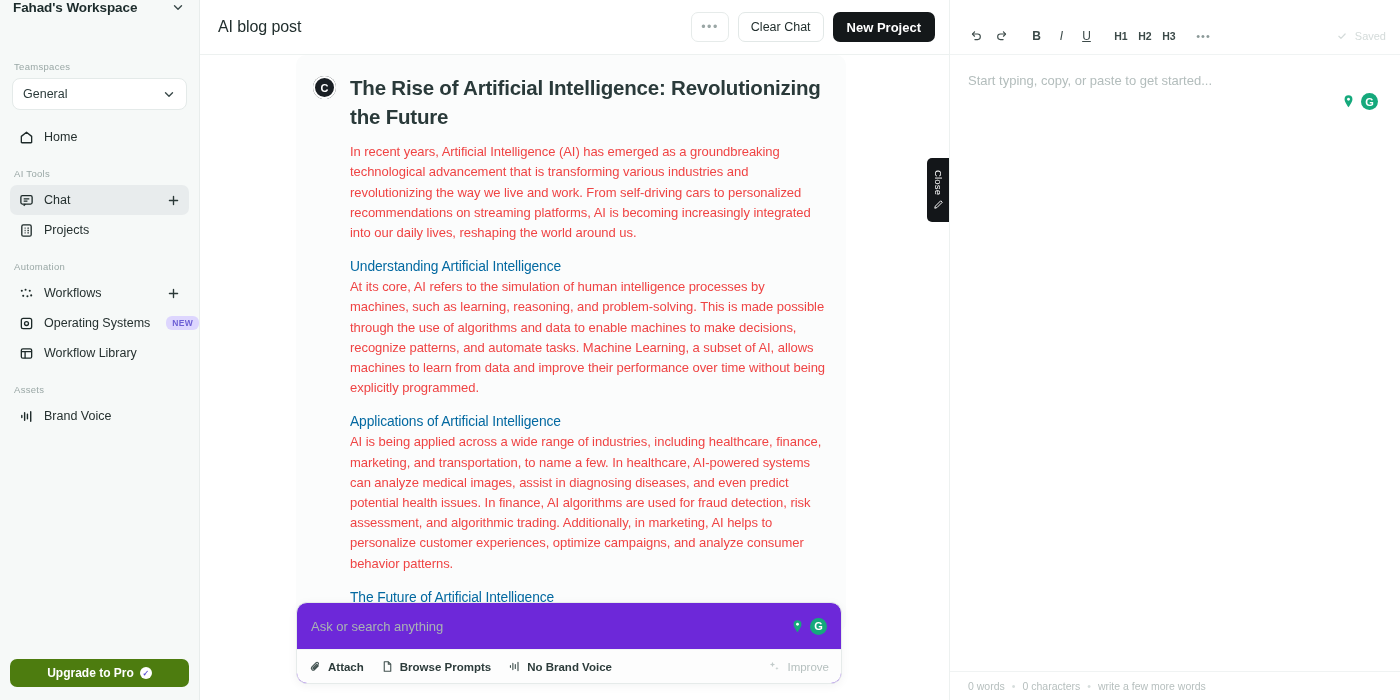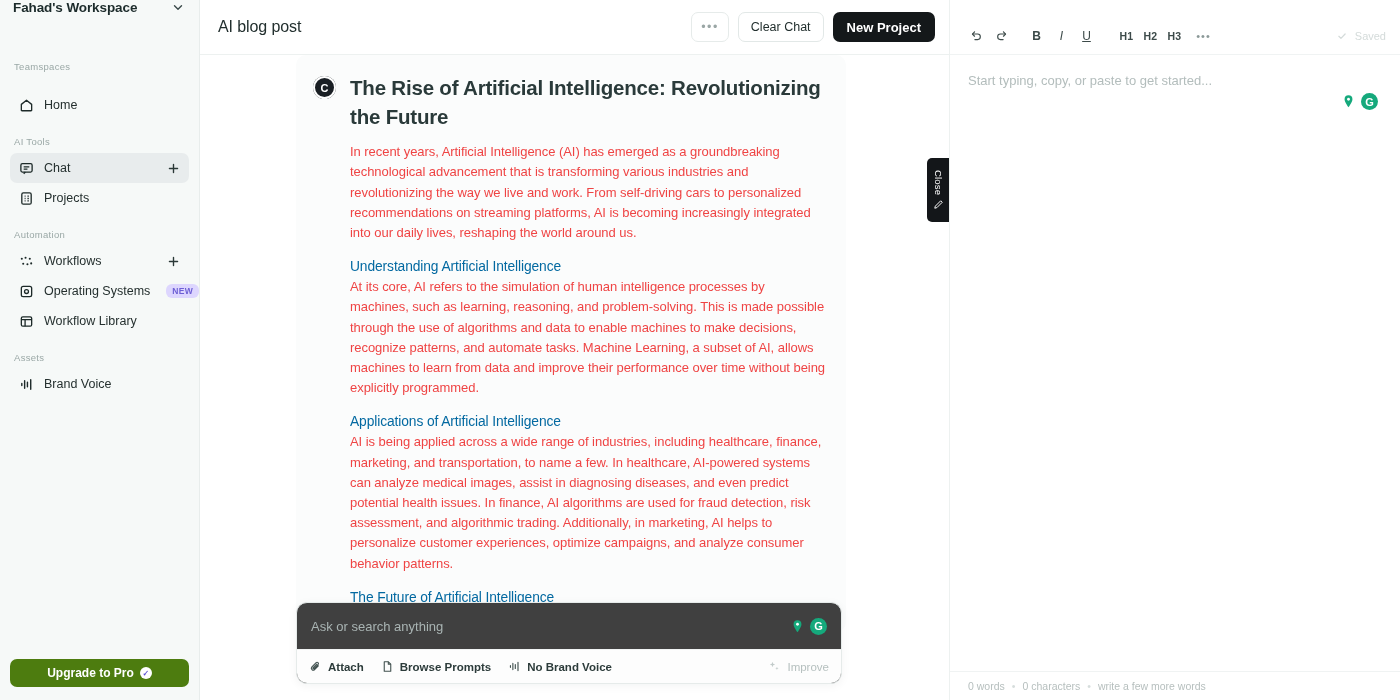--- a/index.html
+++ b/index.html
@@ -138,21 +138,21 @@
   .art-p {
     font-size: 13px; color: #ef4444; line-height: 20.2px;
     letter-spacing: -0.05px;
   }
 
   
   .composer-wrap {
     position: absolute; left: 96px; bottom: 16px; width: 546px;
   }
   .composer {
-    background: #404040; border: 1px solid #e6ebea; border-radius: 11px;
+    background: #6d28d9; border: 1px solid #e6ebea; border-radius: 11px;
     box-shadow: 0 2px 10px rgba(20,40,40,0.05);
     overflow: hidden;
   }
   .composer-input {
     height: 46px; display: flex; align-items: center;
     padding: 0 14px; position: relative;
   }
   .composer-input .ph { font-size: 13px; color: #a9b4b3; flex: 1; }
   .gm-icons { display: flex; align-items: center; gap: 5px; }
   .gm-pin {
@@ -201,21 +201,21 @@
   .editor-toolbar {
     height: 38px; display: flex; align-items: center;
     padding: 0 14px; gap: 0px; border-bottom: 1px solid #f0f3f3;
     margin-top: 17px;
   }
   .tb-btn {
     width: 25px; height: 25px; display: flex; align-items: center;
     justify-content: center; font-size: 12px; color: #3c4a49;
     border-radius: 5px;
   }
-  .tb-btn.h { font-size: 10.5px; font-weight: 700; width: 24px; justify-content: flex-end; }
+  .tb-btn.h { font-size: 10.5px; font-weight: 700; width: 24px; }
   .tb-sep { width: 10px; }
   .saved {
     margin-left: auto; display: flex; align-items: center; gap: 8px;
     font-size: 11px; color: #d4dbda;
   }
   .saved .ck { width: 10px; height: 10px; }
   .editor-body {
     flex: 1; padding: 18px 22px 0 18px; position: relative;
   }
   .editor-ph { font-size: 13px; color: #b3bdbc; }
@@ -239,20 +239,26 @@
 
     <div class="ws-header">
       <div class="ws-title">Fahad's Workspace</div>
       <svg class="chev" viewBox="0 0 16 16" fill="none" stroke="currentColor" stroke-width="1.6" stroke-linecap="round" stroke-linejoin="round">
           <path d="M4 6.5 8 10.5 12 6.5"></path>
         </svg>
     </div>
 
     <div class="section-label teamspaces-label">Teamspaces</div>
 
+    <div class="select-box">
+      <span>General</span>
+      <svg class="chev" viewBox="0 0 16 16" fill="none" stroke="currentColor" stroke-width="1.6" stroke-linecap="round" stroke-linejoin="round">
+          <path d="M4 6.5 8 10.5 12 6.5"></path>
+        </svg>
+    </div>
 
     <div class="nav-group">
       <div class="nav-item">
         <span class="ic">
           <svg viewBox="0 0 16 16" fill="none" stroke="currentColor" stroke-width="1.4" stroke-linejoin="round">
               <path d="M2.5 6.8 8 2.4l5.5 4.4V13a.6.6 0 0 1-.6.6H3.1a.6.6 0 0 1-.6-.6z"></path>
             </svg>
         </span>
         <span class="lbl">Home</span>
       </div>

